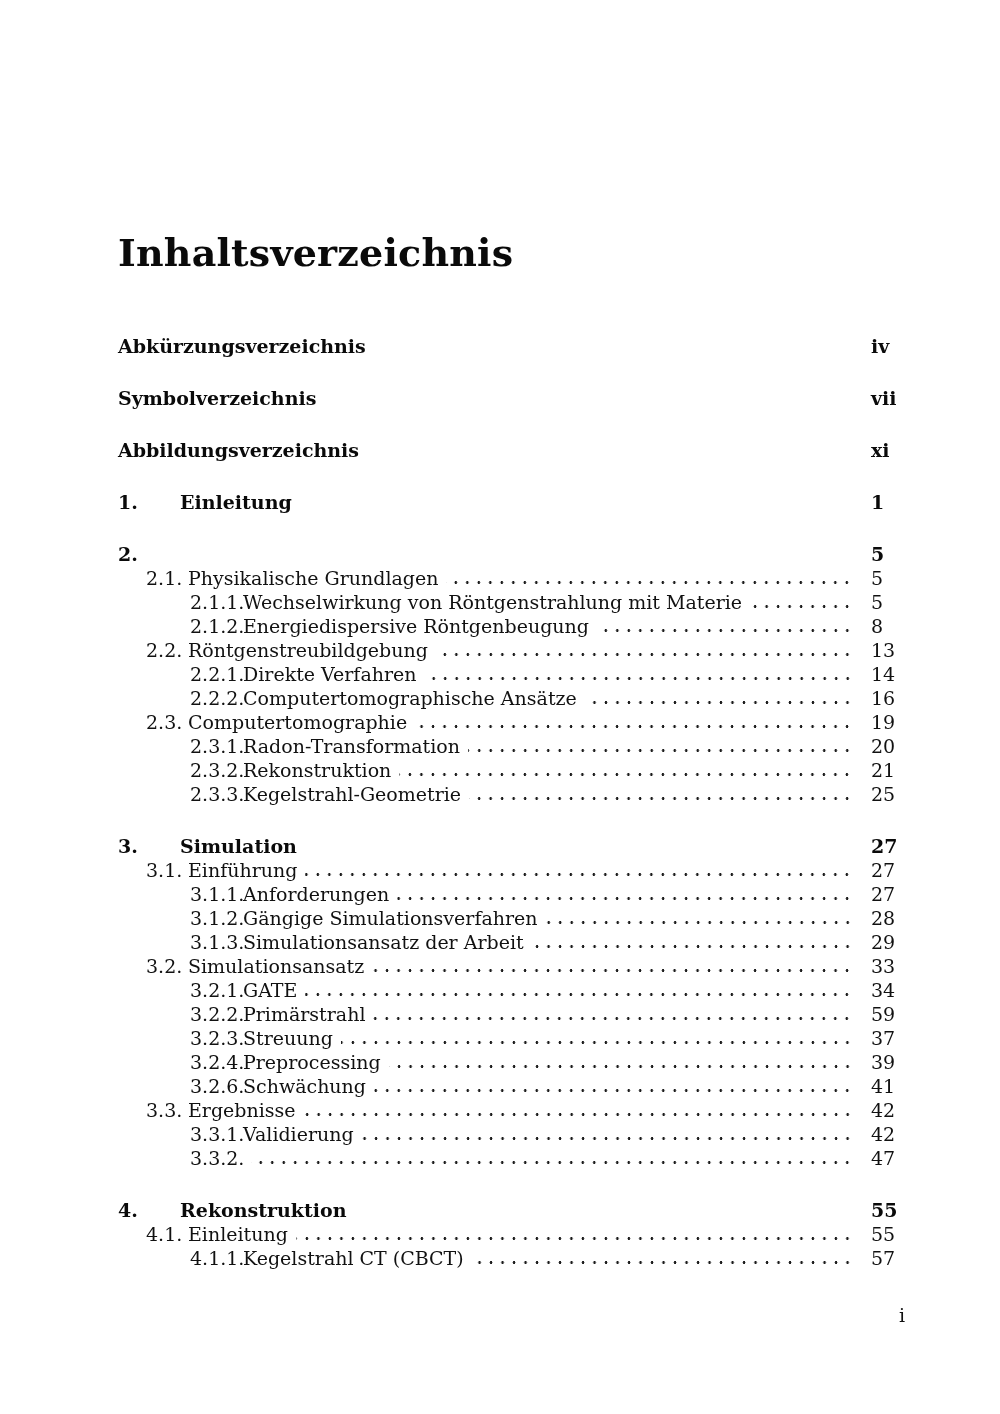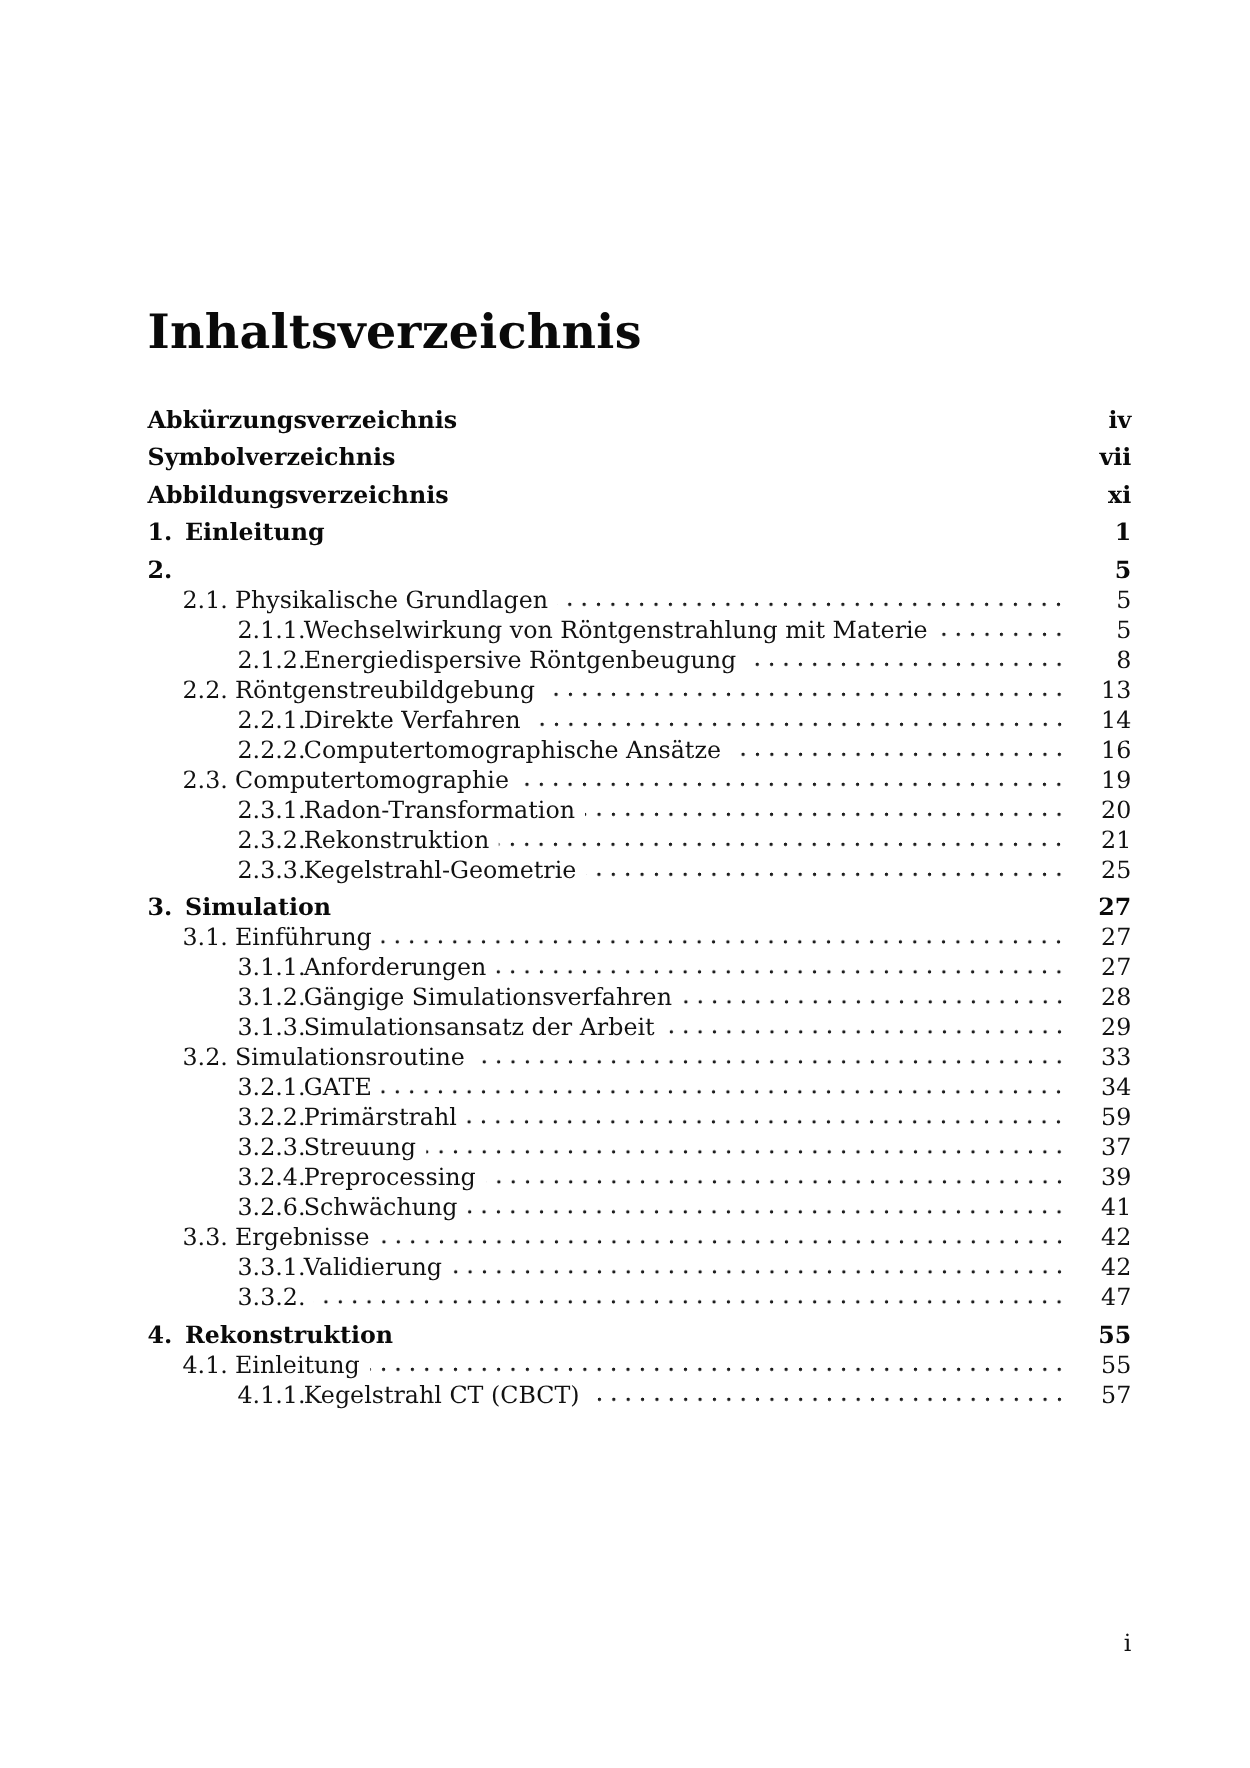--- a/index.html
+++ b/index.html
@@ -12,21 +12,21 @@
     width: 1000px;
     height: 1414px;
     background: #ffffff;
     color: #111111;
     font-family: "DejaVu Serif", "Liberation Serif", serif;
     overflow: hidden;
   }
   .content {
     position: absolute;
     left: 118px;
-    top: 12px;
+    top: 0;
     width: 787px;
   }
   .doc-title {
     margin: 0;
     padding-top: 229px;
     padding-bottom: 29px;
     font-size: 38px;
     line-height: 48px;
     font-weight: bold;
     letter-spacing: 0.2px;
@@ -34,21 +34,22 @@
   }
   .toc-row {
     display: flex;
     align-items: baseline;
     font-size: 19px;
     line-height: 24px;
     height: 24px;
     white-space: nowrap;
   }
   .toc-row.gap-above {
-    margin-top: 6px;
+    margin-top: 28px;
+    gap: 32px;
   }
   .toc-row.bold-row {
     font-weight: bold;
     color: #0a0a0a;
   }
   .entry-num {
     flex: 0 0 auto;
   }
   .bold-row .entry-num {
     width: 30px;
@@ -78,21 +79,20 @@
     background-size: 11.5px 5px;
     background-repeat: repeat-x;
     background-position: right bottom;
   }
   .leader.blank {
     background: none;
   }
   .entry-page {
     flex: 0 0 auto;
     min-width: 34px;
-    text-align: right;
   }
   .folio {
     position: absolute;
     right: 95px;
     top: 1303px;
     font-size: 19px;
     line-height: 24px;
     color: #111111;
   }
 </style>
@@ -214,21 +214,21 @@
           <span class="entry-page">28</span>
         </div>
         <div class="toc-row level2">
           <span class="entry-num">3.1.3.</span>
           <span class="entry-title">Simulationsansatz der Arbeit</span>
           <span class="leader"></span>
           <span class="entry-page">29</span>
         </div>
         <div class="toc-row level1">
           <span class="entry-num">3.2.</span>
-          <span class="entry-title">Simulationsroutine</span>
+          <span class="entry-title">Simulationsansatz</span>
           <span class="leader"></span>
           <span class="entry-page">33</span>
         </div>
         <div class="toc-row level2">
           <span class="entry-num">3.2.1.</span>
           <span class="entry-title">GATE</span>
           <span class="leader"></span>
           <span class="entry-page">34</span>
         </div>
         <div class="toc-row level2">

